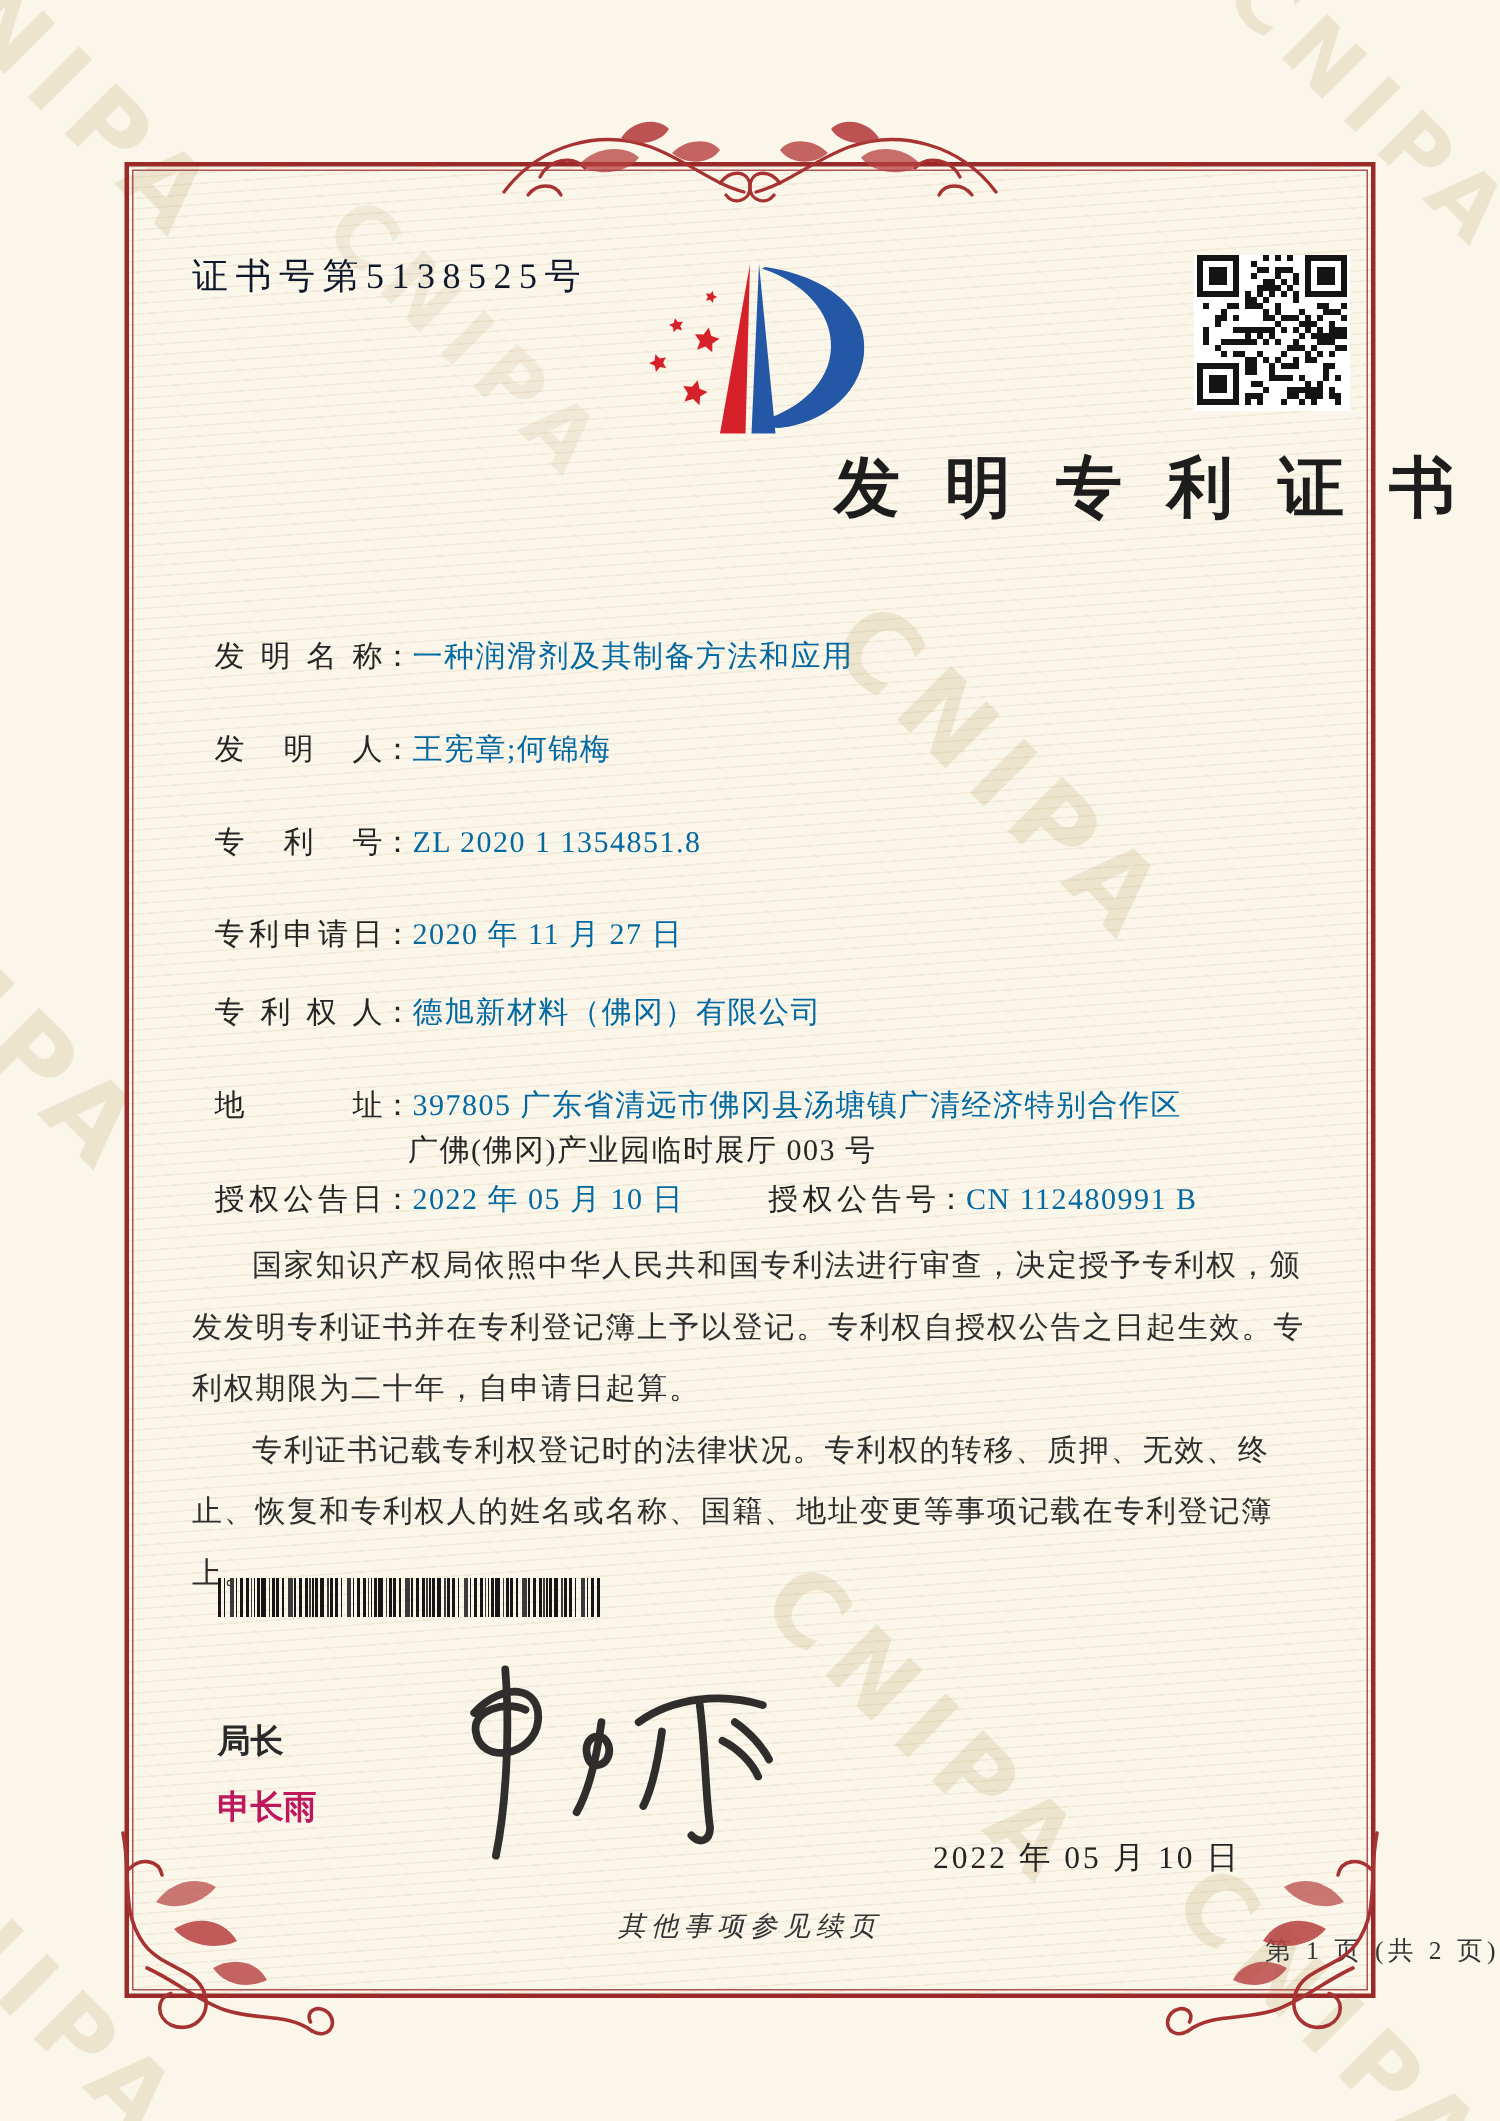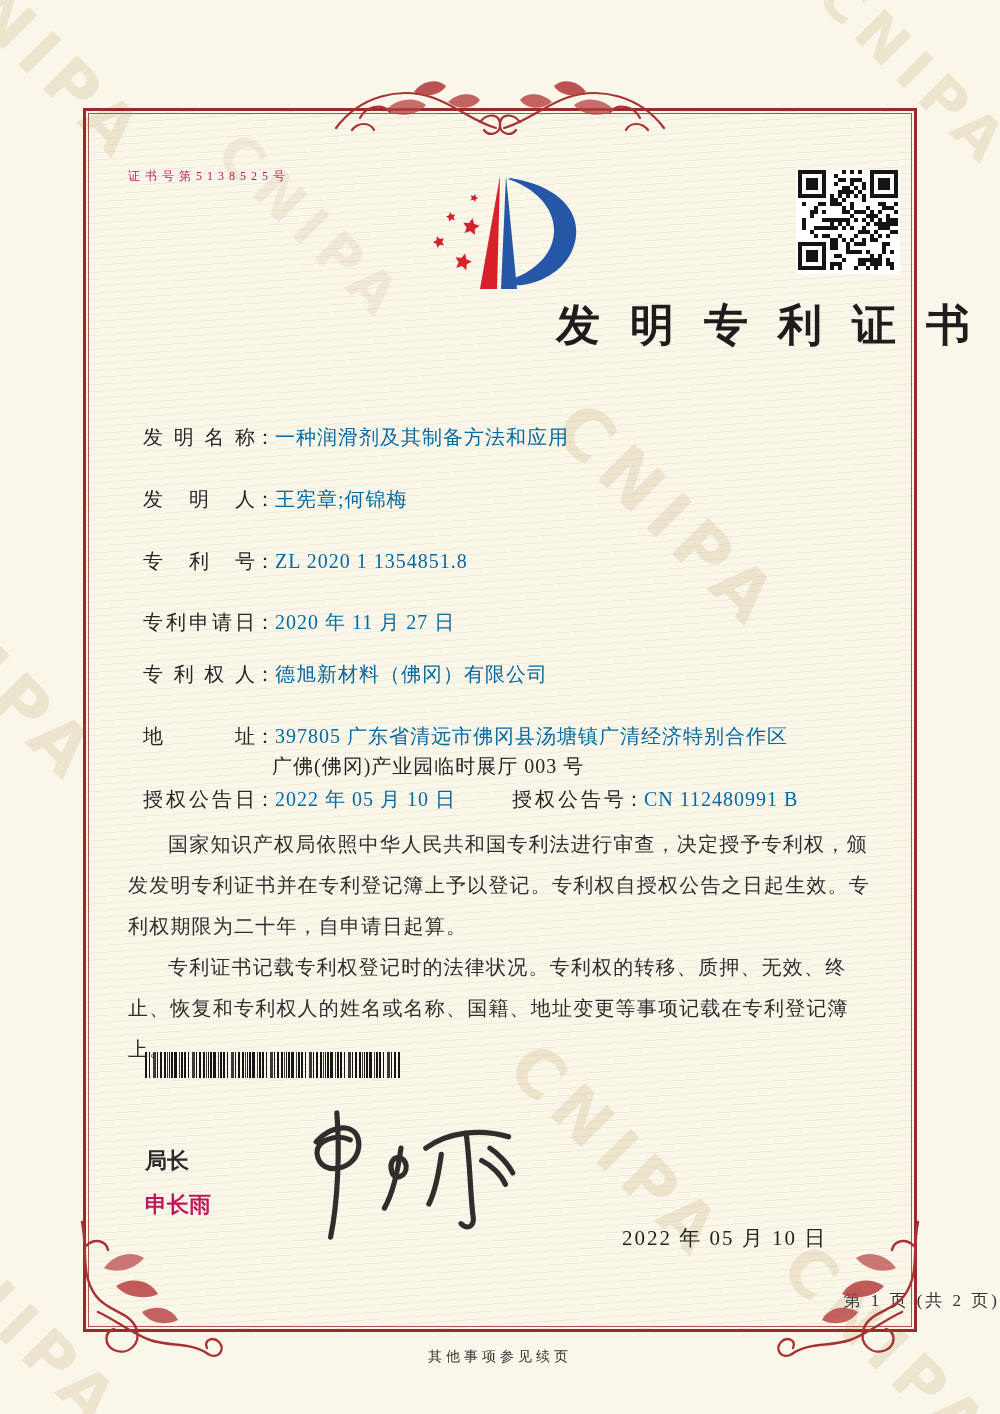--- a/index.html
+++ b/index.html
@@ -29,21 +29,21 @@
   .frame-inner{
     position:absolute; left:2px; top:2px; right:2px; bottom:2px;
     border:1px solid #ad5252;
   }
   .content{position:absolute; inset:0; z-index:2;}
   
   .ornament{position:absolute; z-index:3; pointer-events:none;}
   
   .cert-no{
     position:absolute; left:128px; top:168px;
-    font-size:12px; letter-spacing:5px; color:#be185d;
+    font-size:24px; letter-spacing:5px; color:#0f172a;
   }
   .qr-box{
     position:absolute; left:796px; top:170px; width:104px; height:104px;
     background:#ffffff; display:flex; align-items:center; justify-content:center;
   }
   .logo-box{position:absolute; left:418px; top:172px; width:172px; height:120px;}
   .doc-title{
     position:absolute; left:0; top:296px; width:100%;
     text-align:right; font-size:44px; font-weight:700;
     letter-spacing:30px; text-indent:30px; color:#1d1d1d;
@@ -64,21 +64,21 @@
     font-size:20px; line-height:41px; letter-spacing:1.2px; color:#2e2e2e;
   }
   .body-text p{margin:0; text-indent:2em;}
   
   .barcode{position:absolute; left:145px; top:1052px; width:258px; height:26px;}
   .sig-title{position:absolute; left:145px; top:1146px; font-family:"DejaVu Sans","Liberation Sans",sans-serif; font-size:22px; font-weight:600; color:#2a2a2a;}
   .sig-name{position:absolute; left:145px; top:1190px; font-family:"DejaVu Sans","Liberation Sans",sans-serif; font-size:22px; font-weight:600; color:#be185d;}
   .sig-hand{position:absolute; left:252px; top:1104px; width:300px; height:140px;}
   .sig-date{position:absolute; left:622px; top:1224px; font-size:21px; letter-spacing:2px; color:#242424;}
   .page-info{position:absolute; left:0; top:1289px; width:100%; text-align:right; font-size:17px; letter-spacing:3px; color:#333;}
-  .foot-note{position:absolute; left:0; top:1348px; width:100%; text-align:center; font-size:14px; letter-spacing:4px; color:#333; z-index:2;}
+  .foot-note{position:absolute; left:0; top:1272px; width:100%; text-align:center; font-size:18px; letter-spacing:4px; color:#333; z-index:2;font-style:italic;}
 </style>
 </head>
 <body>
 
 <div class="page">
 
   <div class="wm" style="left:-30px; top:-70px; font-size:66px;">CNIPA</div>
   <div class="wm" style="left:852px; top:-40px; font-size:58px;">CNIPA</div>
   <div class="wm" style="left:250px; top:120px; font-size:56px; color:rgba(203,186,138,0.20);">CNIPA</div>
   <div class="wm" style="left:596px; top:386px; font-size:70px;">CNIPA</div>

